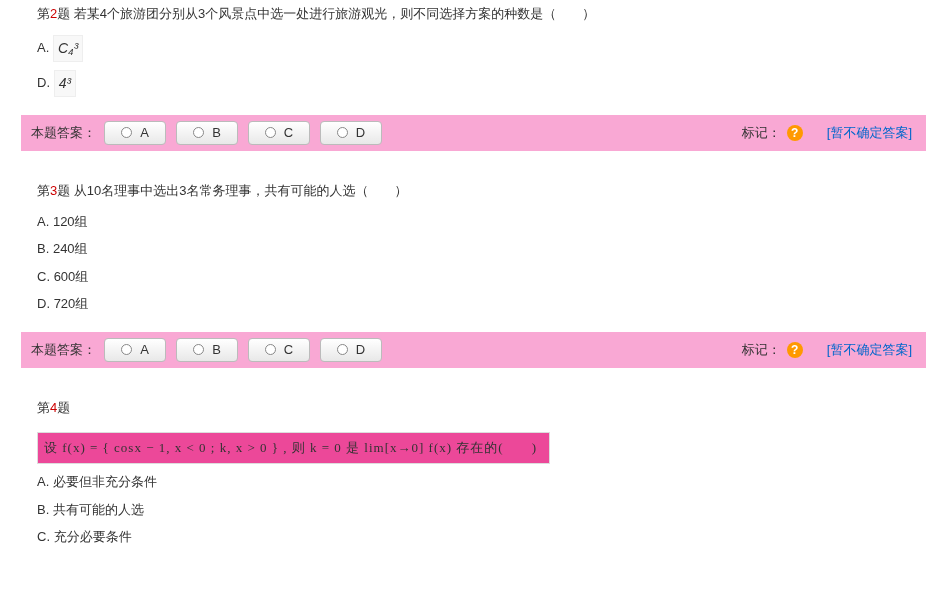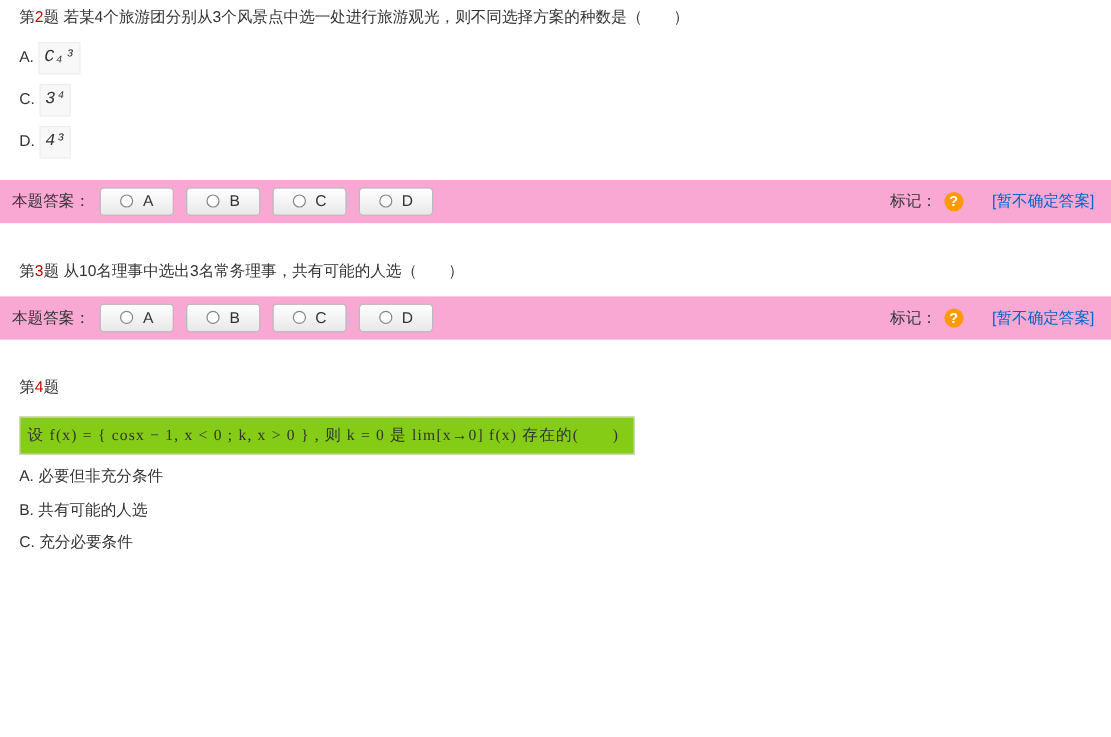--- a/index.html
+++ b/index.html
@@ -3,51 +3,51 @@
   <meta charset="utf-8">
   <style>
     * { margin: 0; padding: 0; box-sizing: border-box; }
     body {
       font-family: Arial, "Microsoft YaHei", sans-serif;
       font-size: 13px;
       color: #333;
       background: #fff;
       width: 926px;
     }
-    .question-block { padding: 0; }
+    .question-block { padding: 0; margin-left: 21px; }
     .question-text {
       padding: 4px 16px 10px 16px;
       line-height: 1.6;
     }
     .q-num { color: #cc0000; font-weight: normal; }
     .q-prefix { color: #333; }
     .options { padding: 0 16px 10px 16px; }
     .option-line {
       margin-bottom: 8px;
       line-height: 1.5;
     }
     .option-letter { color: #333; }
     .math-img {
       display: inline-block;
       vertical-align: middle;
-      font-family: Liberation Mono, monospace;
+      font-family: Liberation Sans, sans-serif;
       font-style: italic;
       font-size: 14px;
       padding: 2px 4px;
       background: #f8f8f8;
       border: 1px solid #eee;
       min-width: 20px;
       text-align: center;
     }
     .math-formula {
       display: inline-block;
       padding: 6px 12px 6px 6px;
       margin: 4px 0 8px 16px;
       border: 1px solid #ddd;
-      background: #84cc16;
+      background: #ec4899;
       font-family: "SimSun", "Times New Roman", serif;
       font-size: 13px;
       letter-spacing: 1px;
     }
     .answer-bar {
       display: flex;
       align-items: center;
       background: #f9a8d4;
       padding: 6px 10px;
       margin-bottom: 26px;
@@ -100,21 +100,20 @@
   </style>
 </head>
 <body>
 
 <div class="question-block">
   <div class="question-text">
     <span class="q-prefix">第</span><span class="q-num">2</span><span class="q-prefix">题</span><span> 若某4个旅游团分别从3个风景点中选一处进行旅游观光，则不同选择方案的种数是（　　）</span>
   </div>
   <div class="options">
     <div class="option-line"><span class="option-letter">A. </span><span class="math-img">C₄³</span></div>
-    <div class="option-line"><span class="option-letter">C. </span><span class="math-img">3⁴</span></div>
     <div class="option-line"><span class="option-letter">D. </span><span class="math-img">4³</span></div>
   </div>
   <div class="answer-bar">
     <span class="answer-label">本题答案：</span>
     <button class="answer-btn">
         <span class="radio-circle"></span>
         <span>A</span>
       </button>
     <button class="answer-btn">
         <span class="radio-circle"></span>
@@ -131,20 +130,26 @@
     <span class="spacer"></span>
     <span class="mark-label">标记：</span>
     <span class="help-icon">?</span>
     <span class="uncertain-link">[暂不确定答案]</span>
   </div>
 </div>
 
 <div class="question-block">
   <div class="question-text">
     <span class="q-prefix">第</span><span class="q-num">3</span><span class="q-prefix">题</span><span> 从10名理事中选出3名常务理事，共有可能的人选（　　）</span>
+  </div>
+  <div class="options">
+    <div class="option-line"><span class="option-letter">A. </span><span>120组</span></div>
+    <div class="option-line"><span class="option-letter">B. </span><span>240组</span></div>
+    <div class="option-line"><span class="option-letter">C. </span><span>600组</span></div>
+    <div class="option-line"><span class="option-letter">D. </span><span>720组</span></div>
   </div>
   <div class="answer-bar">
     <span class="answer-label">本题答案：</span>
     <button class="answer-btn">
         <span class="radio-circle"></span>
         <span>A</span>
       </button>
     <button class="answer-btn">
         <span class="radio-circle"></span>
         <span>B</span>

